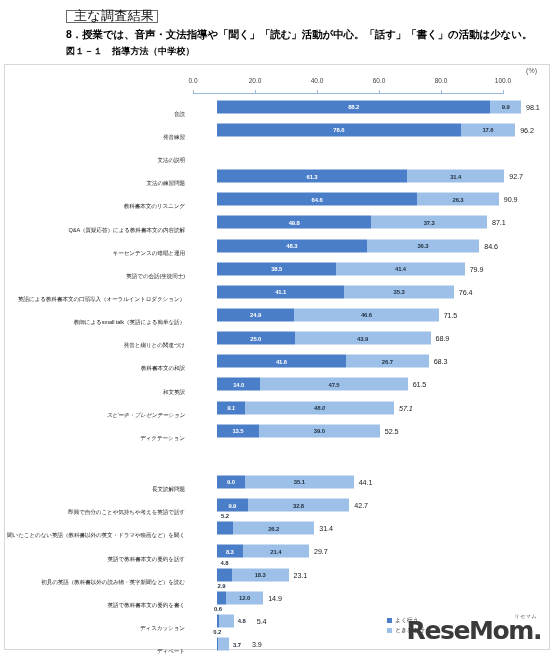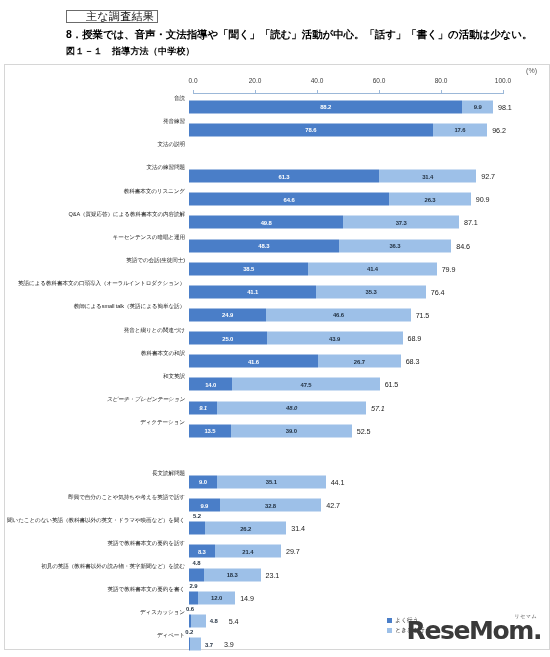--- a/index.html
+++ b/index.html
@@ -21,22 +21,22 @@
     width: 550px;
     height: 657px;
     box-sizing: border-box;
     padding: 6px 4px 0 4px;
   }
 
   
   .hdr-tag {
     display: inline-block;
     border: 1px solid #6b6b6b;
-    padding: 0px 3px 1px 19px;
-    font-size: 11px;
+    padding: 0px 3px 1px 7px;
+    font-size: 13px;
     line-height: 10px;
     color: #111;
     margin-left: 62px;
     letter-spacing: 0.3px;
   }
   .hdr-title {
     margin: 3px 0 0 62px;
     width: 472px;
     font-size: 10.5px;
     font-weight: bold;
@@ -108,21 +108,22 @@
     position: absolute;
     left: 0;
     top: 30px;
     right: 0;
     bottom: 0;
   }
   .row {
     position: relative;
     width: 100%;
     display: flex;
-    align-items: flex-start;
+    align-items: flex-end;
+    gap: 28px;
   }
   .row-label {
     width: 184px;
     flex: 0 0 184px;
     text-align: right;
     padding-right: 4px;
     box-sizing: border-box;
     font-size: 5.6px;
     line-height: 7.4px;
     color: #1a1a1a;

